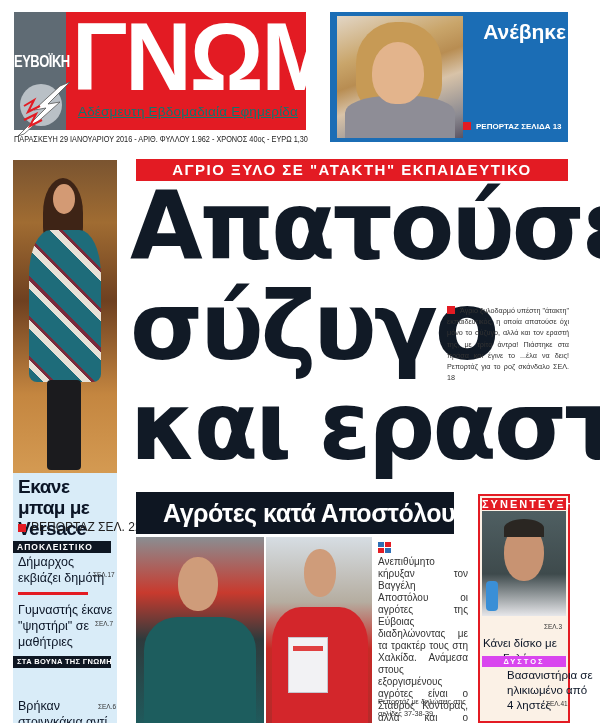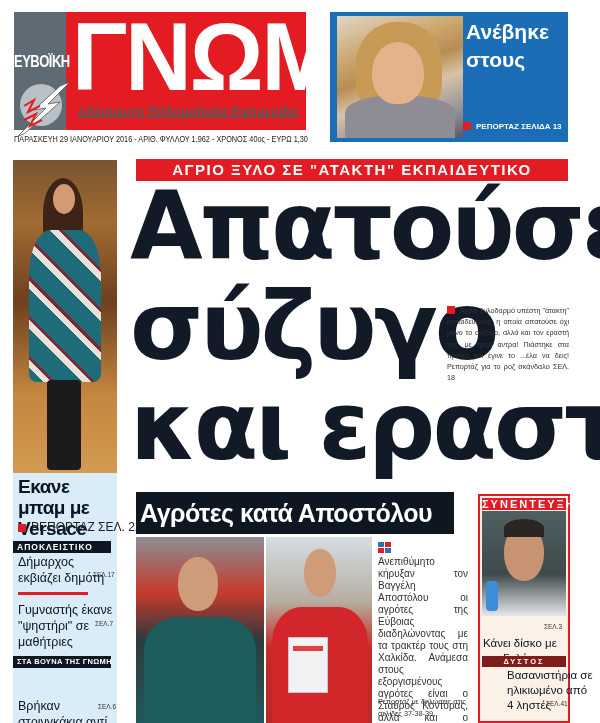--- a/index.html
+++ b/index.html
@@ -15,21 +15,21 @@
   #gnomi { left: 72px; top: 6px; width: 234px; text-align: center; color: #fff; font-size: 92px; font-weight: bold; letter-spacing: -2px; line-height: 100px; transform: scaleY(1.05); }
   #tagline { left: 72px; top: 104px; width: 232px; text-align: center; color: #0f766e; font-size: 13.5px; letter-spacing: 0.2px; text-decoration: underline; }
   #dateline { left: 14px; top: 134px; width: 310px; font-size: 8.5px; color: #222; white-space: nowrap; transform: scaleX(0.86); transform-origin: left; }
 
   
   #promo { left: 330px; top: 12px; width: 238px; height: 130px; background: #1b6db5; }
   #promo-photo { left: 337px; top: 16px; width: 126px; height: 122px; background: linear-gradient(160deg,#e2d6c6 0%, #c9a56a 30%, #b88d52 45%, #d8c3a8 60%, #8c8b92 85%, #5c5463 100%); }
   #promo-face { left: 372px; top: 42px; width: 52px; height: 62px; border-radius: 50% 50% 45% 45%; background: #e3b48c; }
   #promo-hair { left: 356px; top: 22px; width: 86px; height: 90px; border-radius: 46% 46% 30% 30%; background: #c79a55; }
   #promo-body { left: 345px; top: 96px; width: 110px; height: 42px; border-radius: 40% 40% 0 0; background: #8e8d96; }
-  #promo-title { left: 466px; top: 18px; width: 100px; text-align: left; color: #fff; font-size: 21px; font-weight: bold; line-height: 28px; }
+  #promo-title { left: 466px; top: 18px; width: 100px; text-align: right; color: #fff; font-size: 21px; font-weight: bold; line-height: 28px; }
   #promo-ref { left: 463px; top: 122px; width: 110px; color: #fff; font-size: 8px; font-weight: bold; white-space: nowrap; }
   .sq { display: inline-block; width: 8px; height: 8px; background: #e31b23; margin-right: 5px; vertical-align: -1px; }
 
   
   #left-photo { left: 13px; top: 160px; width: 104px; height: 313px; background: linear-gradient(180deg,#7a5430 0%,#a06c32 20%,#6e4020 45%,#c48640 75%,#d49a52 100%); overflow: hidden; }
   .lp-hair { left: 30px; top: 18px; width: 40px; height: 70px; border-radius: 50% 50% 30% 30%; background: #3e2416; }
   .lp-face { left: 40px; top: 24px; width: 22px; height: 30px; border-radius: 50%; background: #d39a74; }
   .lp-dress { left: 16px; top: 70px; width: 72px; height: 152px; border-radius: 30% 30% 8px 8px; background: repeating-linear-gradient(45deg,#1e6c7a 0 10px,#e8e2d8 10px 16px,#7a2a3c 16px 19px,#1e6c7a 19px 28px); }
   .lp-legs { left: 34px; top: 220px; width: 34px; height: 90px; background: #1b1b1e; border-radius: 4px; }
 
@@ -52,40 +52,40 @@
   .pref { font-size: 6.5px; color: #333; position: absolute; }
   #n1-ref { left: 93px; top: 571px; }
   #redbar { left: 18px; top: 592px; width: 70px; height: 3px; background: #e31b23; }
   #n2 { left: 18px; top: 602px; width: 96px; font-size: 12.5px; line-height: 16px; color: #0b1526; }
   #n2-ref { left: 95px; top: 620px; }
   #tag2 { left: 13px; top: 656px; width: 98px; font-size: 7.5px; letter-spacing: 0.3px; }
   #n3 { left: 18px; top: 670px; width: 100px; font-size: 12.5px; line-height: 16px; color: #0b1526; margin-top: 28px; }
   #n3-ref { left: 98px; top: 703px; }
 
   
-  #farm-head { left: 136px; top: 492px; width: 318px; height: 42px; background: #0e1622; color: #fff; font-size: 25px; font-weight: bold; line-height: 42px; padding-left: 4px; letter-spacing: -0.5px; white-space: nowrap; }
+  #farm-head { left: 136px; top: 492px; width: 318px; height: 42px; background: #0e1622; color: #fff; font-size: 25px; font-weight: bold; line-height: 42px; padding-left: 27px; letter-spacing: -0.5px; white-space: nowrap; }
   #farm-photo1 { left: 136px; top: 537px; width: 128px; height: 186px; background: linear-gradient(180deg,#8a8e92 0%,#c83a2e 30%,#2f3a3c 55%,#1f5a5c 100%); overflow: hidden; }
   #farm-photo2 { left: 266px; top: 537px; width: 106px; height: 186px; background: linear-gradient(180deg,#d6dde3 0%,#b5ada0 35%,#c62a26 60%,#b52a2a 100%); overflow: hidden; }
   .face { position: absolute; border-radius: 48%; background: #cf9c7a; }
   .jacket1 { position: absolute; left: 8px; top: 80px; width: 112px; height: 110px; border-radius: 30% 30% 0 0; background: #1d5d5e; }
   .jacket2 { position: absolute; left: 6px; top: 70px; width: 96px; height: 120px; border-radius: 30% 30% 0 0; background: #d3262b; }
   .paper { position: absolute; left: 22px; top: 100px; width: 40px; height: 56px; background: #f2f2f4; border: 1px solid #c7c7cf; }
   .paper-red { position: absolute; left: 4px; top: 8px; width: 30px; height: 5px; background: #e04040; }
   #farm-icon { left: 378px; top: 542px; width: 14px; height: 12px; }
   .fi { position: absolute; width: 6px; height: 5px; }
   #farm-text { left: 378px; top: 556px; width: 90px; font-size: 10px; line-height: 12px; color: #333; text-align: justify; }
   #farm-text2 { left: 378px; top: 696px; width: 90px; font-size: 7.3px; line-height: 12px; color: #333; }
 
   
   #intv { left: 478px; top: 494px; width: 92px; height: 229px; border: 2px solid #e31b23; background: #fbf1e6; }
   #intv-tag { left: 482px; top: 498px; width: 84px; height: 12px; background: #e31b23; color: #fff; font-size: 11px; font-weight: bold; letter-spacing: 2px; text-align: center; line-height: 12px; }
   #intv-photo { left: 482px; top: 511px; width: 84px; height: 105px; background: linear-gradient(180deg,#4f5f62 0%,#3e4a4c 60%,#e7e7ea 100%); overflow: hidden; }
   #intv-title { left: 483px; top: 636px; width: 86px; font-size: 11.5px; line-height: 15px; color: #0b1526; }
   #intv-ref { left: 544px; top: 623px; }
-  #dystos { left: 482px; top: 656px; width: 84px; height: 11px; background: #7f1d1d; color: #fff; font-size: 7.5px; font-weight: bold; letter-spacing: 2px; text-align: center; line-height: 11px; }
+  #dystos { left: 482px; top: 656px; width: 84px; height: 11px; background: #d946ef; color: #fff; font-size: 7.5px; font-weight: bold; letter-spacing: 2px; text-align: center; line-height: 11px; }
   #dystos-title { left: 507px; top: 668px; width: 86px; font-size: 11.5px; line-height: 15px; color: #0b1526; }
   #dystos-ref { left: 546px; top: 700px; }
 </style>
 </head>
 <body>
 
 <div class="abs" id="mast-grey"></div>
 <div class="abs" id="mast-red"></div>
 <div class="abs" id="evoiki">ΕΥΒΟΪΚΗ</div>
 <div class="abs" id="logo-disc"></div>
@@ -98,21 +98,20 @@
 <div class="abs" id="tagline">Αδέσμευτη Εβδομαδιαία Εφημερίδα</div>
 <div class="abs" id="dateline">ΠΑΡΑΣΚΕΥΗ 29 ΙΑΝΟΥΑΡΙΟΥ 2016 - ΑΡΙΘ. ΦΥΛΛΟΥ 1.962 - ΧΡΟΝΟΣ 40ος - ΕΥΡΩ 1,30</div>
 
 <div class="abs" id="promo"></div>
 <div class="abs" id="promo-photo"></div>
 <div class="abs" id="promo-hair"></div>
 <div class="abs" id="promo-body"></div>
 <div class="abs" id="promo-face"></div>
 <div class="abs" id="promo-title">
   <div>Ανέβηκε</div>
-  <div>στους</div>
 </div>
 <div class="abs" id="promo-ref"><span class="sq"></span><span>ΡΕΠΟΡΤΑΖ ΣΕΛΙΔΑ 13</span></div>
 
 <div class="abs" id="left-photo">
   <div class="abs lp-hair"></div>
   <div class="abs lp-face"></div>
   <div class="abs lp-dress"></div>
   <div class="abs lp-legs"></div>
 </div>
 

